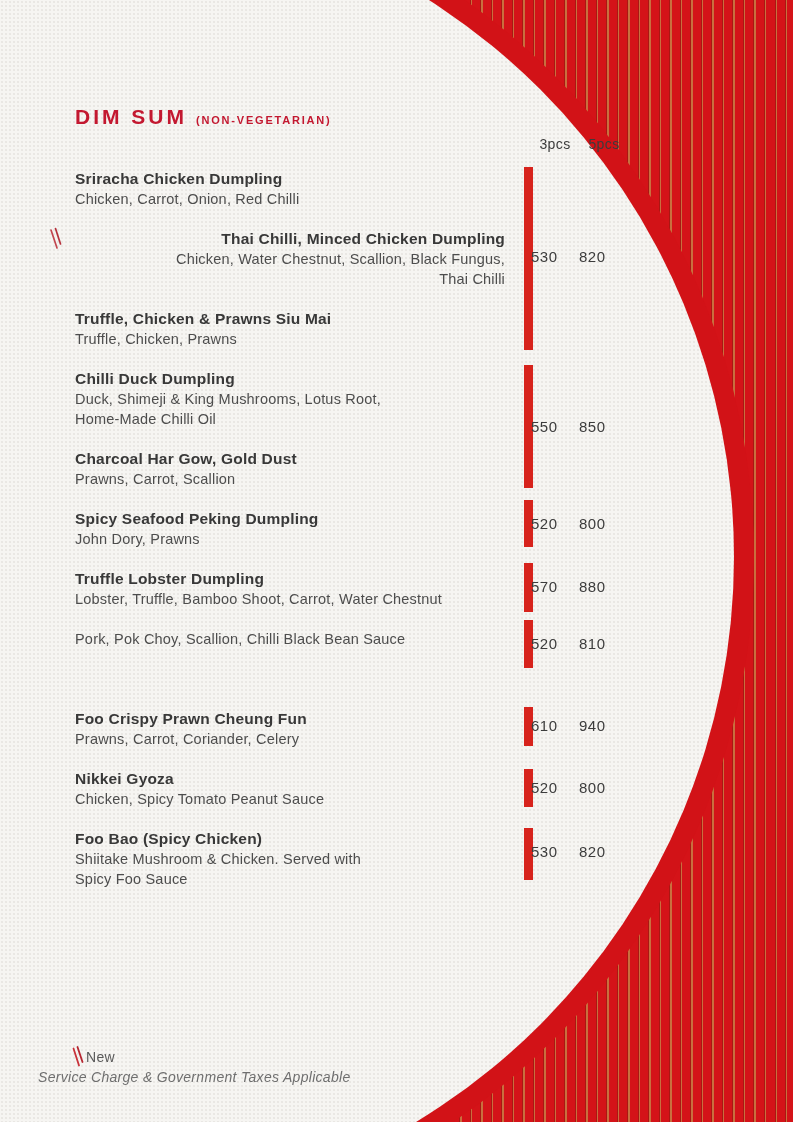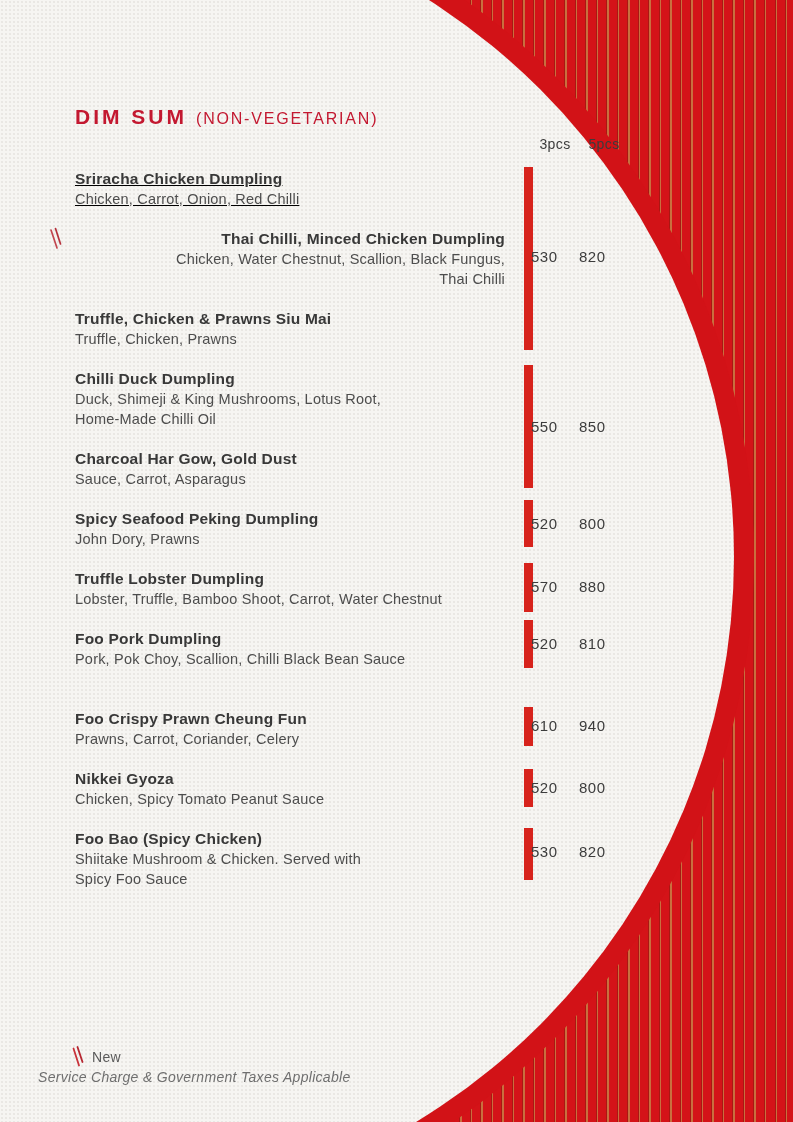--- a/index.html
+++ b/index.html
@@ -29,48 +29,48 @@
     width:1322px;height:1322px;
     border-radius:50%;
     background-color:#f6f5f2;
     background-image:radial-gradient(rgba(160,152,140,0.14) 1px, transparent 1.2px);
     background-size:4px 4px;
   }
   .content{position:absolute;left:0;top:0;width:793px;height:1122px;}
 
   .title-row{position:absolute;left:75px;top:105px;display:flex;align-items:baseline;gap:9px;}
   .title{font-size:21px;font-weight:700;letter-spacing:3px;color:#c31830;}
-  .subtitle{font-size:16px;font-weight:400;letter-spacing:1.8px;color:#c31830;}
+  .subtitle{font-size:11px;font-weight:700;letter-spacing:1.8px;color:#c31830;}
 
   .col-header{position:absolute;top:136px;font-size:14px;color:#3c3c3c;letter-spacing:0.4px;text-align:center;}
   .col3h{left:531px;width:48px;}
   .col5h{left:579px;width:50px;}
 
   .item{position:absolute;left:75px;width:430px;}
   .item-name{font-size:15.5px;font-weight:700;color:#383838;line-height:20px;letter-spacing:0.2px;}
   .item-desc{font-size:14.5px;color:#4d4d4d;line-height:20px;letter-spacing:0.2px;white-space:pre-line;}
-  .i0{top:169px;text-decoration:underline;} .i1{top:229px;text-align:right;} .i2{top:309px;} .i3{top:369px;}
+  .i0{top:169px;} .i1{top:229px;text-align:right;} .i2{top:309px;} .i3{top:369px;}
   .i4{top:449px;} .i5{top:509px;} .i6{top:569px;} .i7{top:629px;}
   .i8{top:709px;} .i9{top:769px;} .i10{top:829px;}
 
   .new-icon{position:absolute;left:-28px;top:-2px;}
 
   .bar{position:absolute;left:524px;width:9px;background:#d7231c;}
   .b0{top:167px;height:183px;} .b1{top:365px;height:123px;}
   .b2{top:500px;height:47px;}  .b3{top:563px;height:49px;}
   .b4{top:620px;height:48px;}  .b5{top:707px;height:39px;}
   .b6{top:769px;height:38px;}  .b7{top:828px;height:52px;}
 
   .price{position:absolute;height:20px;line-height:20px;font-size:15px;color:#3c3c3c;text-align:left;letter-spacing:0.5px;}
   .p3{left:531px;width:48px;}
   .p5{left:579px;width:50px;}
   .pg0{top:247px;} .pg1{top:417px;} .pg2{top:514px;} .pg3{top:577px;}
   .pg4{top:634px;} .pg5{top:716px;} .pg6{top:778px;} .pg7{top:842px;}
 
-  .legend{position:absolute;left:70px;top:1046px;display:flex;align-items:center;gap:6px;}
+  .legend{position:absolute;left:70px;top:1046px;display:flex;align-items:center;}
   .legend-label{font-size:14px;color:#5a5a5a;letter-spacing:0.3px;}
   .note{position:absolute;left:38px;top:1069px;font-size:14px;font-style:italic;color:#6f6f6f;letter-spacing:0.3px;}
 </style>
 </head>
 <body>
 
 <div class="page">
   <div class="red-rim"></div>
   <div class="panel"></div>
 
@@ -105,35 +105,34 @@
     </div>
 
     <div class="item i3">
       <div class="item-name">Chilli Duck Dumpling</div>
       <div class="item-desc">Duck, Shimeji &amp; King Mushrooms, Lotus Root,
 Home-Made Chilli Oil</div>
     </div>
 
     <div class="item i4">
       <div class="item-name">Charcoal Har Gow, Gold Dust</div>
-      <div class="item-desc">Sauce, Carrot, Asparagus</div>
+      <div class="item-desc">Prawns, Carrot, Scallion</div>
     </div>
 
     <div class="item i5">
       <div class="item-name">Spicy Seafood Peking Dumpling</div>
       <div class="item-desc">John Dory, Prawns</div>
     </div>
 
     <div class="item i6">
       <div class="item-name">Truffle Lobster Dumpling</div>
       <div class="item-desc">Lobster, Truffle, Bamboo Shoot, Carrot, Water Chestnut</div>
     </div>
 
     <div class="item i7">
-      <div class="item-name">Foo Pork Dumpling</div>
       <div class="item-desc">Pork, Pok Choy, Scallion, Chilli Black Bean Sauce</div>
     </div>
 
     <div class="item i9">
       <div class="item-name">Nikkei Gyoza</div>
       <div class="item-desc">Chicken, Spicy Tomato Peanut Sauce</div>
     </div>
 
     <div class="item i8">
       <div class="item-name">Foo Crispy Prawn Cheung Fun</div>

